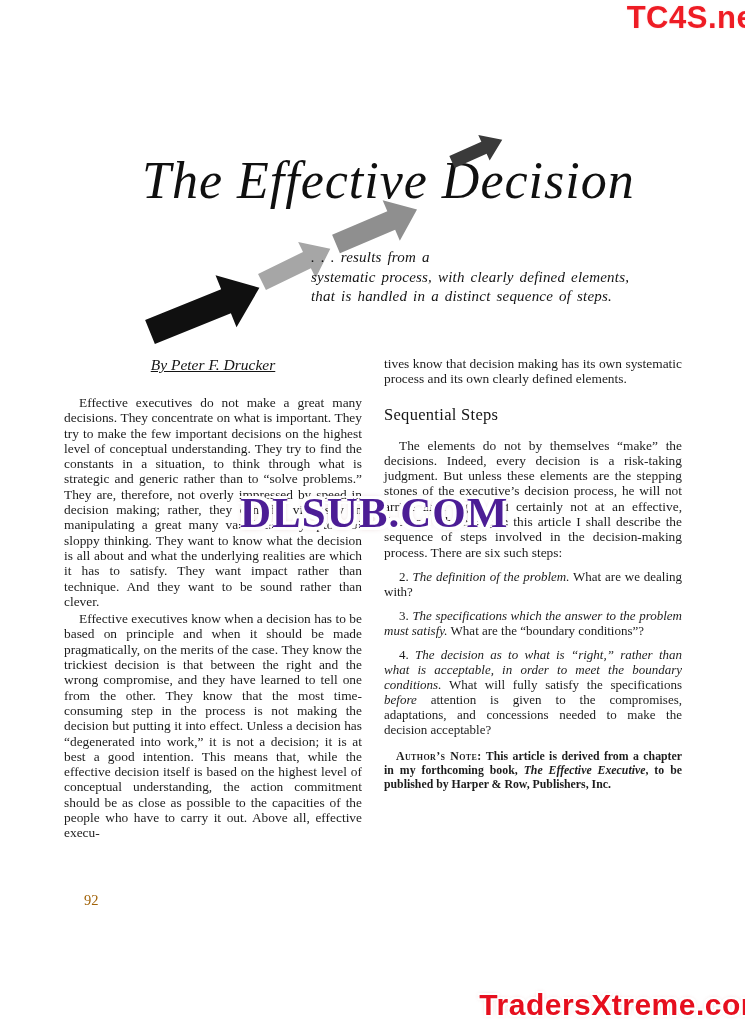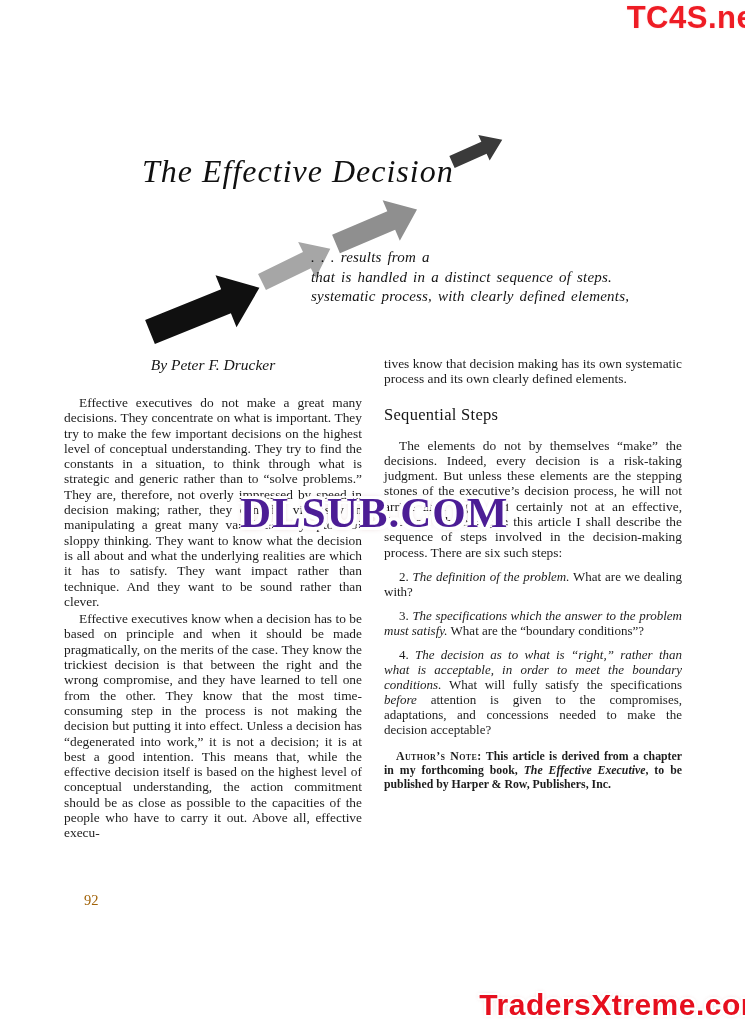--- a/index.html
+++ b/index.html
@@ -32,35 +32,35 @@
       -2px -2px 0 #fff,2px -2px 0 #fff,-2px 2px 0 #fff,2px 2px 0 #fff,
       0 0 5px rgba(150,0,0,.3);
   }
   .copyright{
     position:absolute;left:263px;top:1028px;
     font-family:"Liberation Sans",sans-serif;font-size:12.5px;color:#111;
   }
   
   .title{
     position:absolute;left:142px;top:155px;
-    font-style:italic;font-size:32px;line-height:1;color:#101010;letter-spacing:1px;
+    font-style:italic;font-size:52px;line-height:1;color:#101010;letter-spacing:1px;
     white-space:nowrap;
   }
   .arrows{position:absolute;left:140px;top:126px;width:380px;height:230px;}
   .subtitle{
     position:absolute;top:248px;right:62px;width:400px;
     text-align:left;font-style:italic;font-size:15px;line-height:19.5px;
     letter-spacing:.2px;word-spacing:2px;color:#141414;
   }
   
   .col{position:absolute;top:356px;width:298px;}
   .col-left{left:64px;}
   .col-right{left:384px;}
   .byline{
-    text-align:center;font-style:italic;font-size:15.5px;margin:0 0 21px 0;color:#141414;
+    text-align:center;font-style:italic;font-size:15.5px;margin:0 0 21px 0;color:#141414;text-decoration:underline;
   }
   .para{
     margin:2px 0 0 0;font-size:13.4px;line-height:15.3px;
     text-align:justify;text-indent:15px;
   }
   .para.no-indent{text-indent:0;margin-top:0;}
   .heading{
     margin:18px 0 13px 0;text-align:left;
     font-size:16.5px;letter-spacing:.3px;font-weight:normal;color:#141414;
   }
@@ -99,22 +99,22 @@
     <g transform="translate(196,118) rotate(-23)">
       <polygon points="0,-10 60,-10 60,-22 88,0 60,22 60,10 0,10" fill="#8f8f8f"></polygon>
     </g>
     <g transform="translate(312,36) rotate(-24)">
       <polygon points="0,-6.5 35,-6.5 35,-14 55,0 35,14 35,6.5 0,6.5" fill="#3a3a3a"></polygon>
     </g>
   </svg>
 
   <div class="subtitle">
     <div>. . . results from a</div>
+    <div>systematic process, with clearly defined elements,</div>
     <div>that is handled in a distinct sequence of steps.</div>
-    <div>systematic process, with clearly defined elements,</div>
   </div>
 
   <div class="col col-left">
     <div class="byline">By Peter F. Drucker</div>
     <p class="para">Effective executives do not make a great many decisions.  They concentrate on what is important.  They try to make the few important decisions on the highest level of conceptual understanding.  They try to find the constants in a situation, to think through what is strategic and generic rather than to “solve problems.”  They are, therefore, not overly impressed by speed in decision making; rather, they consider virtuosity in manipulating a great many variables a symptom of sloppy thinking.  They want to know what the decision is all about and what the underlying realities are which it has to satisfy.  They want impact rather than technique.  And they want to be sound rather than clever.</p>
     <p class="para">Effective executives know when a decision has to be based on principle and when it should be made pragmatically, on the merits of the case.  They know the trickiest decision is that between the right and the wrong compromise, and they have learned to tell one from the other.  They know that the most time-consuming step in the process is not making the decision but putting it into effect.  Unless a decision has “degenerated into work,” it is not a decision; it is at best a good intention.  This means that, while the effective decision itself is based on the highest level of conceptual understanding, the action commitment should be as close as possible to the capacities of the people who have to carry it out.  Above all, effective execu-</p>
   </div>
 
   <div class="col col-right">
     <p class="para no-indent">tives know that decision making has its own systematic process and its own clearly defined elements.</p>

